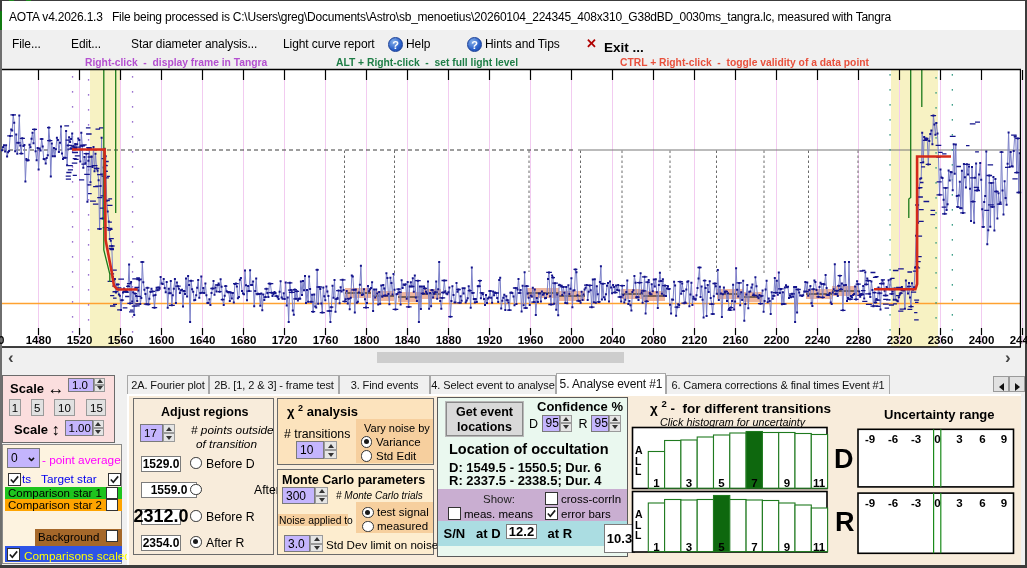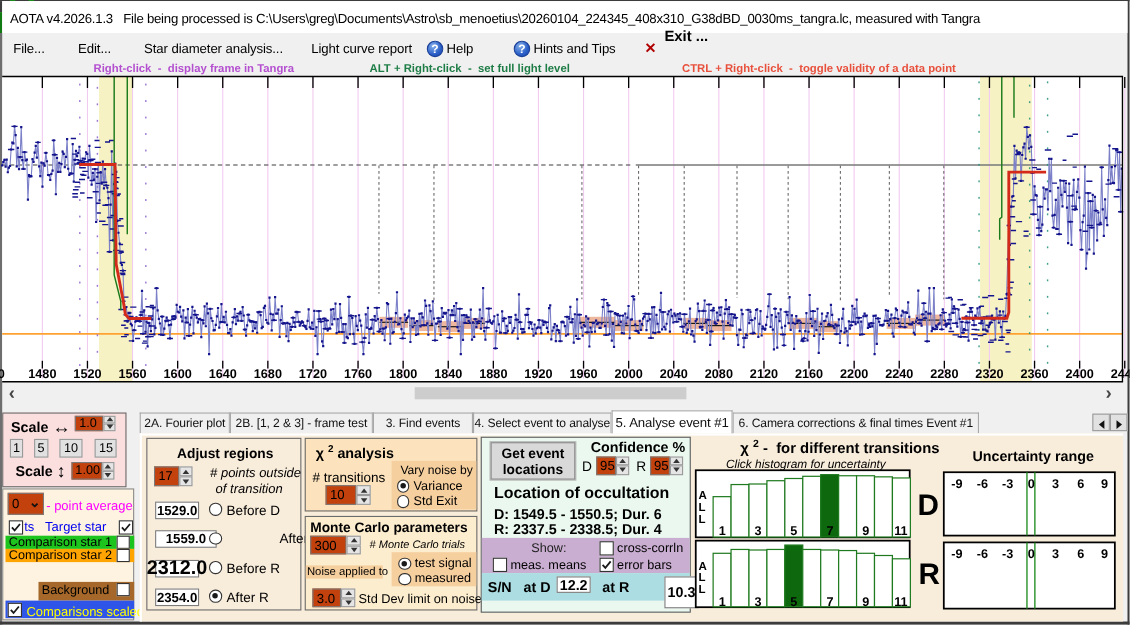--- a/index.html
+++ b/index.html
@@ -2,21 +2,21 @@
 <html><head><meta charset="utf-8"><style>
 *{margin:0;padding:0;box-sizing:border-box}
 html,body{width:1027px;height:568px;overflow:hidden}
 body{font-family:"Liberation Sans",sans-serif;background:#f0f0f0;position:relative}
 .abs{position:absolute;white-space:nowrap}
 svg#chart,svg#hist,svg#unc{position:absolute;left:0;top:0}
 .cb{position:absolute;background:#fff;border:1px solid #333}
 .cb svg{position:absolute;left:0;top:0;width:100%;height:100%}
 .rd{position:absolute;background:#fff;border:1px solid #333;border-radius:50%}
 .rd i{position:absolute;left:2.3px;top:2.3px;width:5px;height:5px;border-radius:50%;background:#1a1a1a}
-.box{position:absolute;background:#c2410c;border:1px solid #7a7a7a;font-size:11.5px;display:flex;align-items:center;padding-left:3px}
+.box{position:absolute;background:#c4b5fd;border:1px solid #7a7a7a;font-size:11.5px;display:flex;align-items:center;padding-left:3px}
 .box2{position:absolute;background:#fff;border:1.5px solid #7c7c7c;font:bold 12.5px "Liberation Sans",sans-serif;display:flex;align-items:center;justify-content:center}
 .spb{position:absolute;background:#e5e5e5;border:1px solid #9a9a9a;display:flex;align-items:center;justify-content:center}
 .tu{width:0;height:0;border-left:3.2px solid transparent;border-right:3.2px solid transparent;border-bottom:4px solid #333}
 .td{width:0;height:0;border-left:3.2px solid transparent;border-right:3.2px solid transparent;border-top:4px solid #333}
 .hico{position:absolute;width:15px;height:15px;border-radius:50%;background:radial-gradient(circle at 35% 30%,#86b0ea,#2a5fc8 60%,#1c48a8);border:0.5px solid #1a3f96;color:#fff;font:bold 11px "Liberation Sans",sans-serif;text-align:center;line-height:14.5px}
 .tab{position:absolute;top:375px;height:18.5px;background:#f0f0f0;border:1px solid #a8a8a8;border-bottom:none;font-size:11px;letter-spacing:-0.1px;color:#111;text-align:center;padding-top:3px;overflow:visible}
 .pnl{position:absolute;border:1px solid #6b6b6b}
 .btn{position:absolute;background:#e1e1e1;border:1px solid #9a9a9a;text-align:center}
 </style></head><body>
 <div class="abs" style="left:0;top:0;width:1027px;height:1px;background:#3c3c3c"></div>
@@ -31,21 +31,21 @@
 <div class="abs" style="left:9px;top:10px;font-size:12px;letter-spacing:-0.22px;color:#000">AOTA v4.2026.1.3&nbsp;&nbsp;&nbsp;File being processed is C:\Users\greg\Documents\Astro\sb_menoetius\20260104_224345_408x310_G38dBD_0030ms_tangra.lc, measured with Tangra</div>
 <div class="abs" style="left:12px;top:37px;font-size:12px;letter-spacing:-0.1px">File...</div>
 <div class="abs" style="left:71px;top:37px;font-size:12px;letter-spacing:-0.1px">Edit...</div>
 <div class="abs" style="left:131px;top:37px;font-size:12px;letter-spacing:-0.1px">Star diameter analysis...</div>
 <div class="abs" style="left:283px;top:37px;font-size:12px;letter-spacing:-0.1px">Light curve report</div>
 <div class="hico" style="left:388px;top:37px">?</div>
 <div class="abs" style="left:406px;top:37px;font-size:12px;letter-spacing:-0.1px">Help</div>
 <div class="hico" style="left:467px;top:37px">?</div>
 <div class="abs" style="left:485px;top:37px;font-size:12px;letter-spacing:-0.1px">Hints and Tips</div>
 <div class="abs" style="left:586px;top:36px;font-size:13px;color:#b00000;font-weight:bold">✕</div>
-<div class="abs" style="left:604px;top:25px;font-size:13.5px;font-weight:bold">Exit ...</div>
+<div class="abs" style="left:604px;top:40px;font-size:13.5px;font-weight:bold">Exit ...</div>
 <div class="abs" style="left:85px;top:57px;font:bold 10.3px 'Liberation Sans',sans-serif;color:#b44fd0">Right-click&nbsp; -&nbsp; display frame in Tangra</div>
 <div class="abs" style="left:336px;top:57px;font:bold 10.3px 'Liberation Sans',sans-serif;color:#1e7d46">ALT + Right-click&nbsp; -&nbsp; set full light level</div>
 <div class="abs" style="left:620px;top:57px;font:bold 10.3px 'Liberation Sans',sans-serif;color:#e8503c">CTRL + Right-click&nbsp; -&nbsp; toggle validity of a data point</div>
 <svg id="chart" width="1027" height="568" viewBox="0 0 1027 568">
 <style>
  .gl{stroke:#f2cbf0;stroke-width:1} .tk{stroke:#000;stroke-width:1.2}
  .dv{stroke:#6a6a6a;stroke-width:1;stroke-dasharray:2.5,2.5}
  .axl{font:bold 11.5px "Liberation Sans",sans-serif;text-anchor:middle;fill:#000}
 </style>
 <rect x="2" y="70" width="1019" height="277" fill="#fff"></rect>
@@ -405,21 +405,21 @@
 <div class="spb" style=" z-index:2;left:324px;top:450px;width:13px;height:9px">
     <i class="td"></i>
   </div>
 <div class="abs" style="left:356px;top:419px;width:77px;height:43.5px;background:#f6cf9e; z-index:2;"></div>
 <div class="abs" style="left:364px;top:421.5px;font-size:11px; z-index:2;">Vary noise by</div>
 <div class="rd" style=" z-index:2;left:360.5px;top:436px;width:11.5px;height:11.5px">
     <i></i>
   </div>
 <div class="abs" style="left:376px;top:435.5px;font-size:11.5px; z-index:2;">Variance</div>
 <div class="rd" style=" z-index:2;left:360.5px;top:450px;width:11.5px;height:11.5px"></div>
-<div class="abs" style="left:376px;top:449.5px;font-size:11.5px; z-index:2;">Std Exit</div>
+<div class="abs" style="left:376px;top:449.5px;font-size:11.5px; z-index:2;">Std Edit</div>
 <div class="pnl" style="left:277px;top:468.5px;width:156.5px;height:86.5px;background:#fdedcf; z-index:2;"></div>
 <div class="abs" style="left:282px;top:472.5px;font:bold 12.5px 'Liberation Sans',sans-serif; z-index:2;">Monte Carlo parameters</div>
 <div class="box" style="left:282px;top:487px;width:33px;height:17px;font-size:12px; z-index:2;">300</div>
 <div class="spb" style=" z-index:2;left:315px;top:487px;width:13px;height:8.5px">
     <i class="tu"></i>
   </div>
 <div class="spb" style=" z-index:2;left:315px;top:495.5px;width:13px;height:8.5px">
     <i class="td"></i>
   </div>
 <div class="abs" style="left:336px;top:489.5px;font-size:10px; z-index:2;font-style:italic;"># Monte Carlo trials</div>
@@ -472,21 +472,21 @@
     <svg viewBox="0 0 12 12">
       <path d="M2,6 L4.7,9 L10,2.6" stroke="#1a1a1a" stroke-width="1.8" fill="none"></path>
     </svg>
   </div>
 <div class="abs" style="left:561px;top:507.5px;font-size:11.5px; z-index:2;">error bars</div>
 <div class="abs" style="left:437.5px;top:521px;width:189.5px;height:24.5px;background:#abdde2; z-index:2;"></div>
 <div class="abs" style="left:443.5px;top:525.5px;font:bold 13px 'Liberation Sans',sans-serif; z-index:2;">S/N&nbsp;&nbsp;&nbsp;at D</div>
 <div class="box2" style="left:506px;top:523.5px;width:31px;height:15px;font-size:13px; z-index:2;">12.2</div>
 <div class="abs" style="left:547.5px;top:525.5px;font:bold 13px 'Liberation Sans',sans-serif; z-index:2;">at R</div>
 <div class="box2" style="left:604px;top:523.5px;width:31px;height:29px;font-size:13px; z-index:2;">10.3</div>
-<div class="abs" style="left:650px;top:398px;font:bold 13.5px 'Liberation Sans',sans-serif; z-index:2;margin-left:23px;">χ <sup style="font-size:9.5px">2</sup> -&nbsp; for different transitions</div>
+<div class="abs" style="left:650px;top:398px;font:bold 13.5px 'Liberation Sans',sans-serif; z-index:2;">χ <sup style="font-size:9.5px">2</sup> -&nbsp; for different transitions</div>
 <div class="abs" style="left:660px;top:415.5px;font:italic 10.8px 'Liberation Sans',sans-serif; z-index:2;">Click histogram for uncertainty</div>
 <div class="abs" style="left:834px;top:444px;font:bold 27px 'Liberation Sans',sans-serif; z-index:2;">D</div>
 <div class="abs" style="left:835px;top:507px;font:bold 27px 'Liberation Sans',sans-serif; z-index:2;">R</div>
 <div class="abs" style="left:884px;top:406.5px;font:bold 13px 'Liberation Sans',sans-serif; z-index:2;">Uncertainty range</div>
 <svg id="hist" style="z-index:2" width="1027" height="568" viewBox="0 0 1027 568">
 <style>.hn{font:bold 11.5px "Liberation Sans",sans-serif;text-anchor:middle}
 .al{font:bold 10.5px "Liberation Sans",sans-serif}</style>
 <rect x="632.5" y="427.5" width="194.5" height="61" fill="#fff" stroke="#000" stroke-width="1.6"></rect>
 <rect x="648.3" y="451.5" width="16.3" height="36.7" fill="#fff" stroke="#1f7a1f" stroke-width="1.1"></rect>
     <rect x="664.6" y="440.5" width="16.3" height="47.7" fill="#fff" stroke="#1f7a1f" stroke-width="1.1"></rect>

